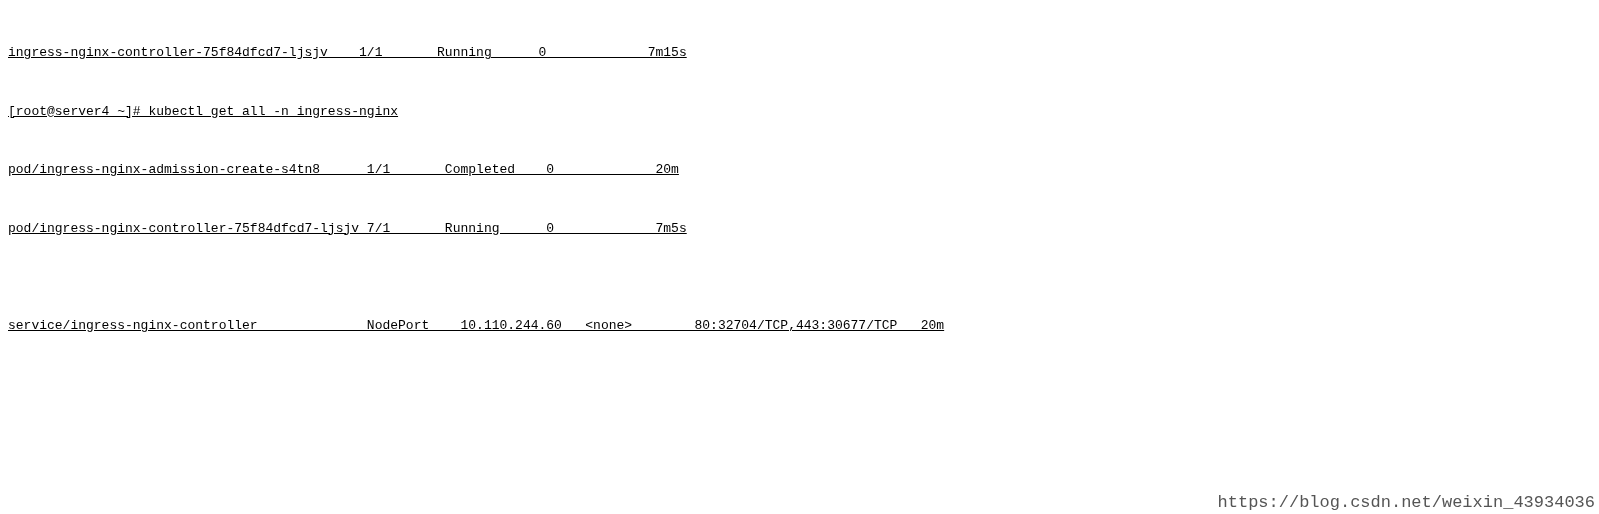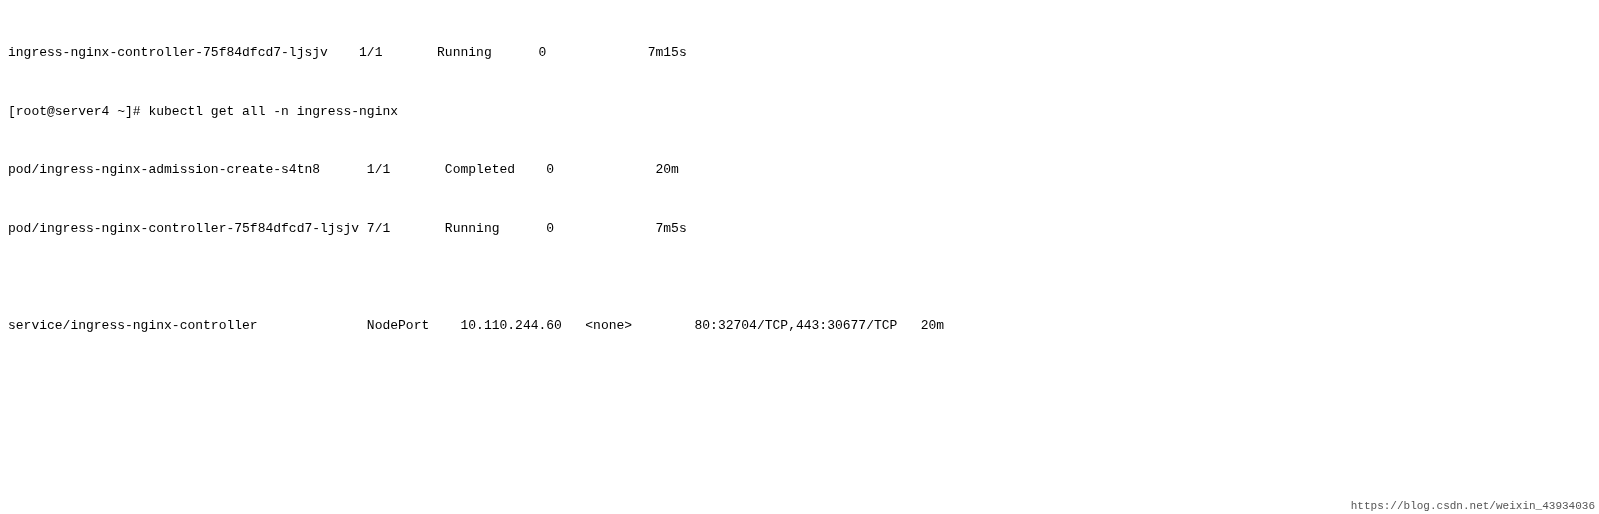--- a/index.html
+++ b/index.html
@@ -17,26 +17,27 @@
       overflow-x: auto;
     }
     .terminal {
       background-color: #ffffff;
       padding: 4px 8px;
       white-space: pre;
       line-height: 1.5;
     }
     .line {
       display: block;
+      text-decoration: underline;
     }
     .url-bar {
       position: fixed;
       bottom: 0;
       right: 0;
-      font-size: 11px;
+      font-size: 17px;
       color: #555;
       background: rgba(255,255,255,0.9);
       padding: 2px 4px;
     }
   </style>
 </head>
 <body>
 
 <div class="terminal">
   <span class="line">ingress-nginx-controller-75f84dfcd7-ljsjv    1/1       Running      0             7m15s</span>

